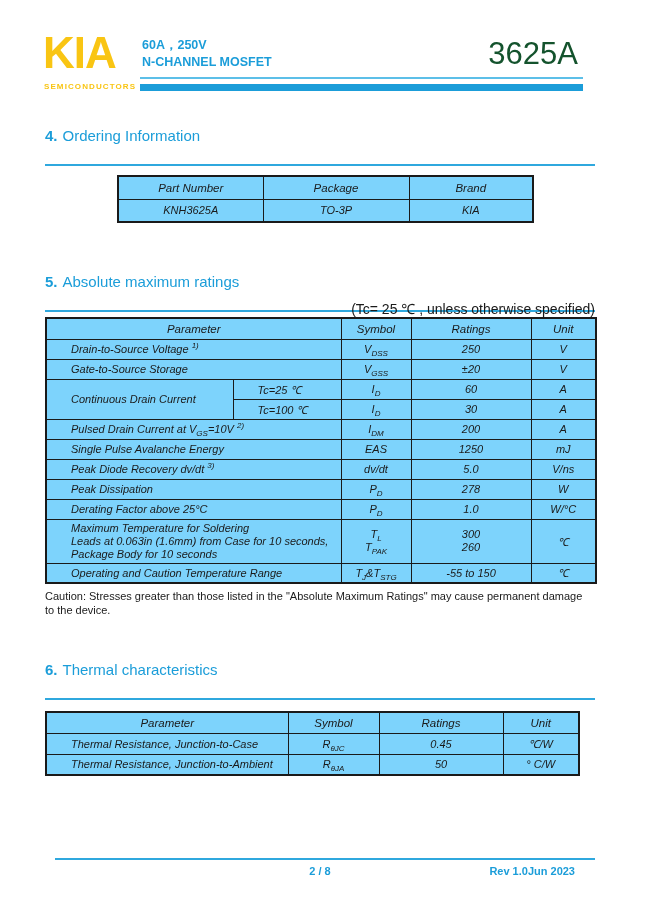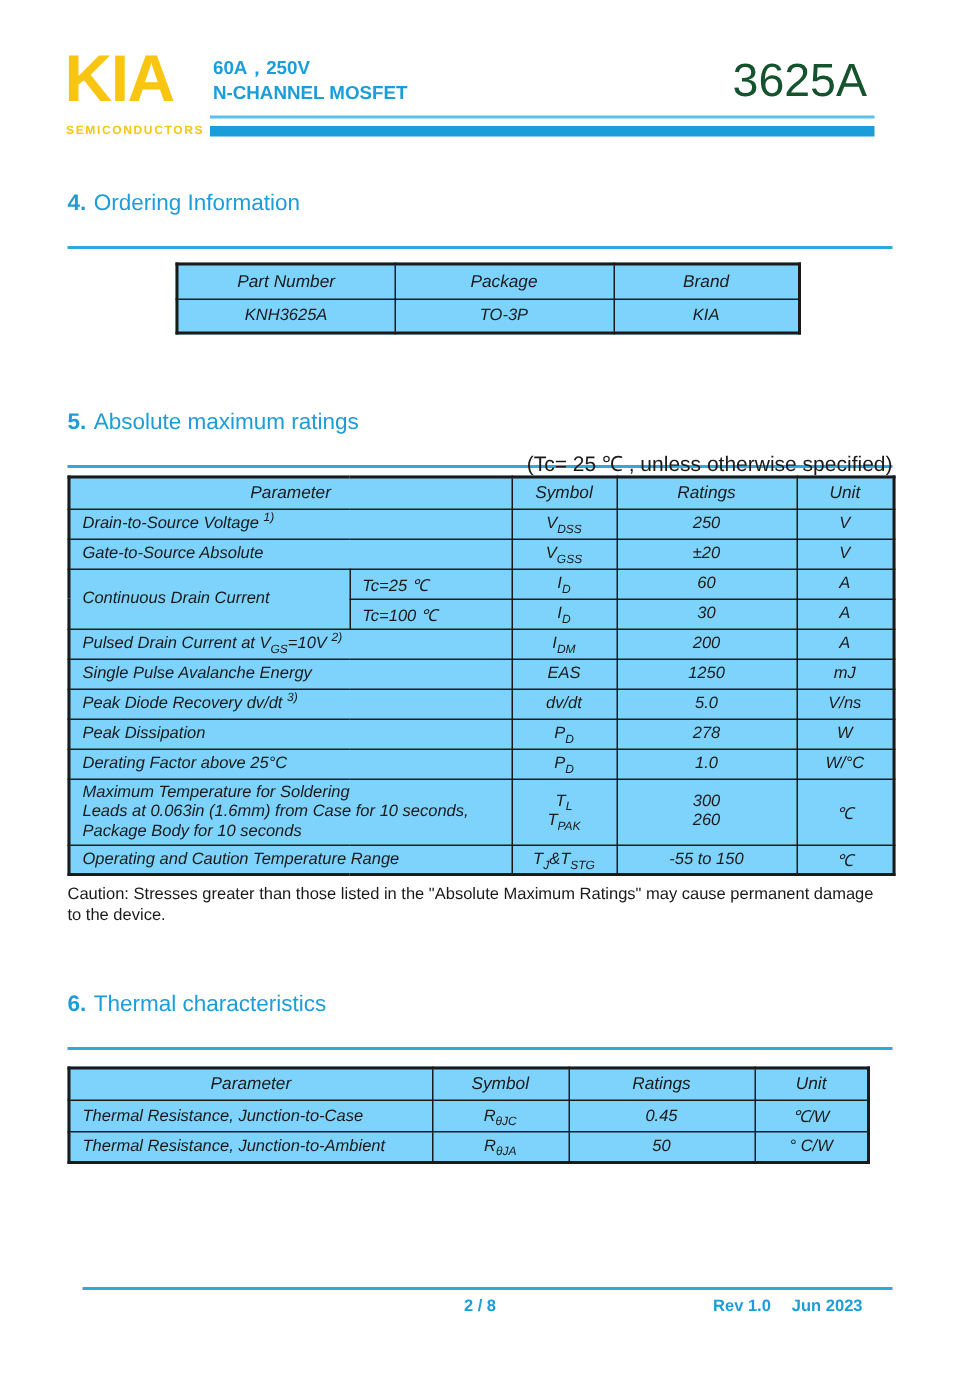--- a/index.html
+++ b/index.html
@@ -35,21 +35,21 @@
     color:#1b9dd9; font-size:15px; padding-bottom:20px;
     border-bottom:2px solid #2fa8de;
   }
   .sec-num { font-weight:bold; margin-right:5px; }
 
   
   table { border-collapse:collapse; table-layout:fixed; background:#7dd3fc;font-style:italic; }
   table, td { border:1px solid #1a1a1a; }
   table { border-width:2px; }
   td { font-size:11px; text-align:center; vertical-align:middle; padding:1px 4px; overflow:hidden; }
-  td.param { text-align:left; padding-left:8px; }
+  td.param { text-align:left; padding-left:24px; }
   td.hdr { font-size:11.5px; }
   sub { font-size:8px; line-height:0; }
   sup { font-size:8px; line-height:0; }
 
   .ordering-table { position:absolute; left:117px; top:175px; width:415px; }
   .ordering-table tr { height:23px; }
 
   .note {
     position:absolute; left:45px; top:299px; width:550px;
     font-size:14px; text-align:right; color:#1a1a1a;
@@ -72,21 +72,21 @@
   
   .footer-line { position:absolute; left:55px; top:858px; width:540px; height:1.5px; background:#2fa8de; }
   .footer-page {
     position:absolute; left:45px; top:865px; width:550px; text-align:center;
     font-size:11px; font-weight:bold; color:#1b9dd9;
   }
   .footer-rev {
     position:absolute; left:320px; top:865px; width:255px; text-align:right;
     font-size:11px; font-weight:bold; color:#1b9dd9;
   }
-  .footer-rev span { margin-left:14px; }
+  .footer-rev span { }
 </style>
 </head>
 <body>
 
 <div class="page">
 
   <div class="logo">KIA</div>
   <div class="logo-sub">SEMICONDUCTORS</div>
   <div class="hdr-sub">
     <div>60A，250V</div>
@@ -141,21 +141,21 @@
           <td class="hdr">Ratings</td>
           <td class="hdr">Unit</td>
         </tr>
         <tr>
           <td class="param" colspan="2">Drain-to-Source Voltage <sup>1)</sup></td>
           <td>V<sub>DSS</sub></td>
           <td>250</td>
           <td>V</td>
         </tr>
         <tr>
-          <td class="param" colspan="2">Gate-to-Source Absolute</td>
+          <td class="param" colspan="2">Gate-to-Source Storage</td>
           <td>V<sub>GSS</sub></td>
           <td>±20</td>
           <td>V</td>
         </tr>
         <tr>
           <td class="param" rowspan="2">Continuous Drain Current</td>
           <td class="param">Tc=25 ℃</td>
           <td>I<sub>D</sub></td>
           <td>60</td>
           <td>A</td>

